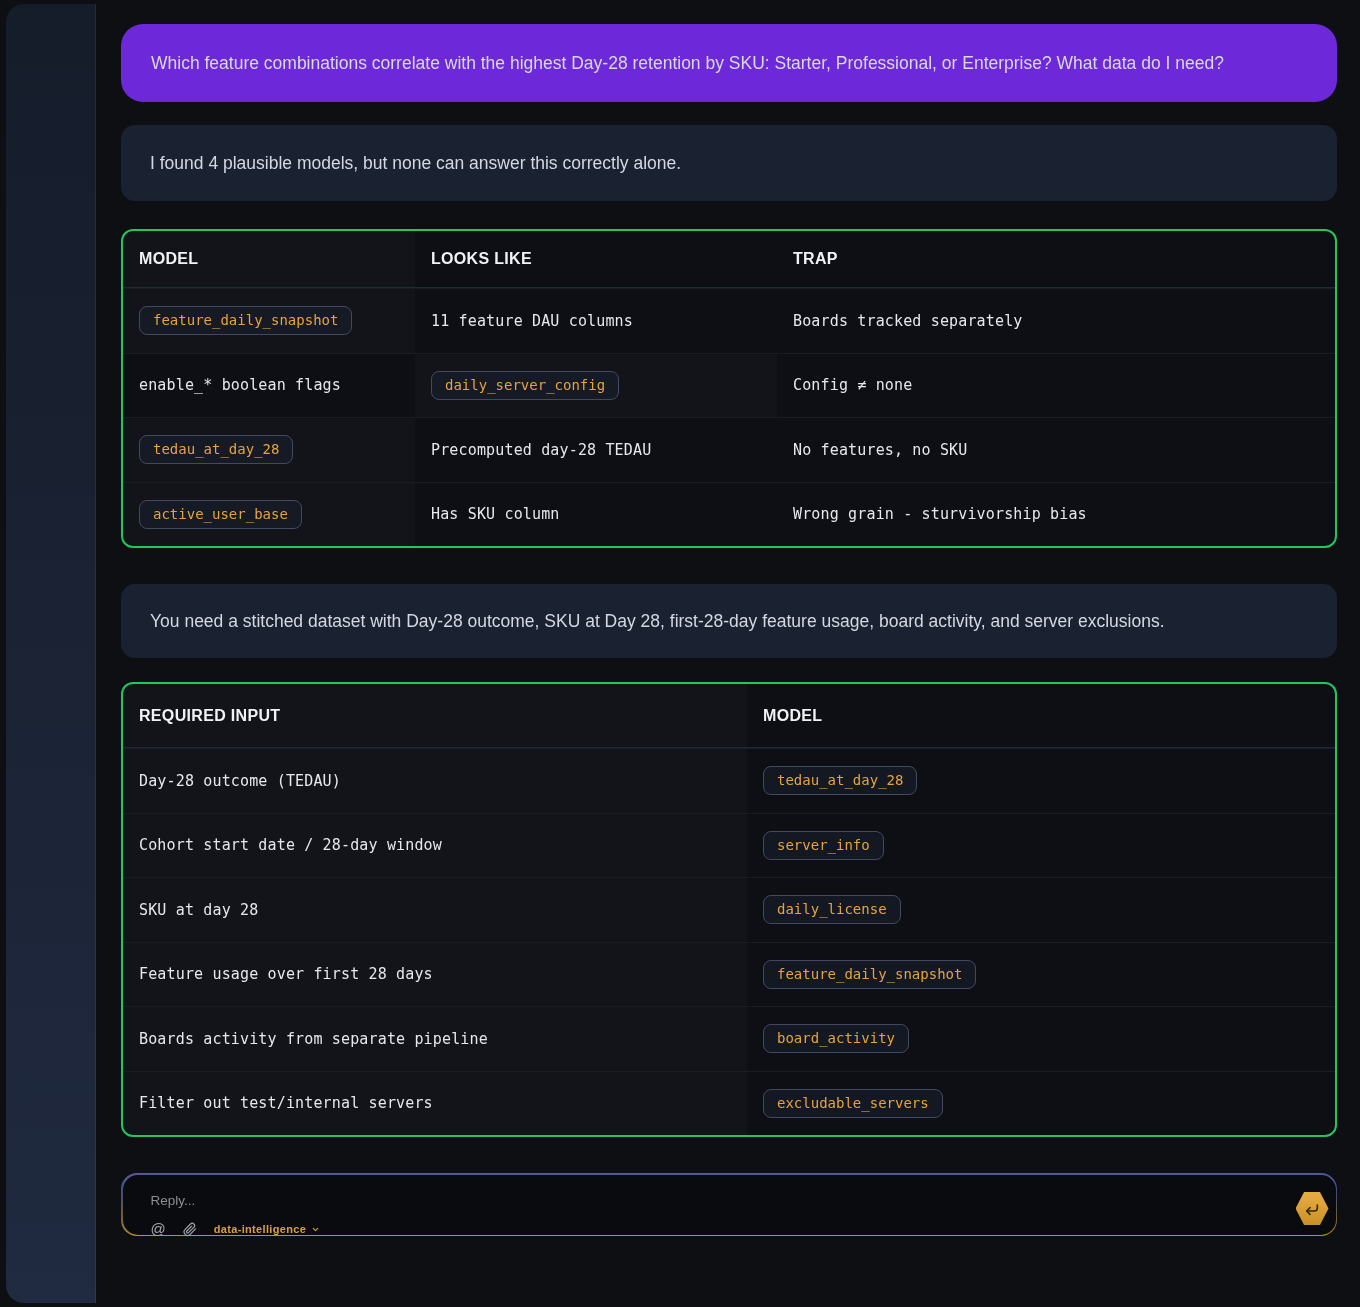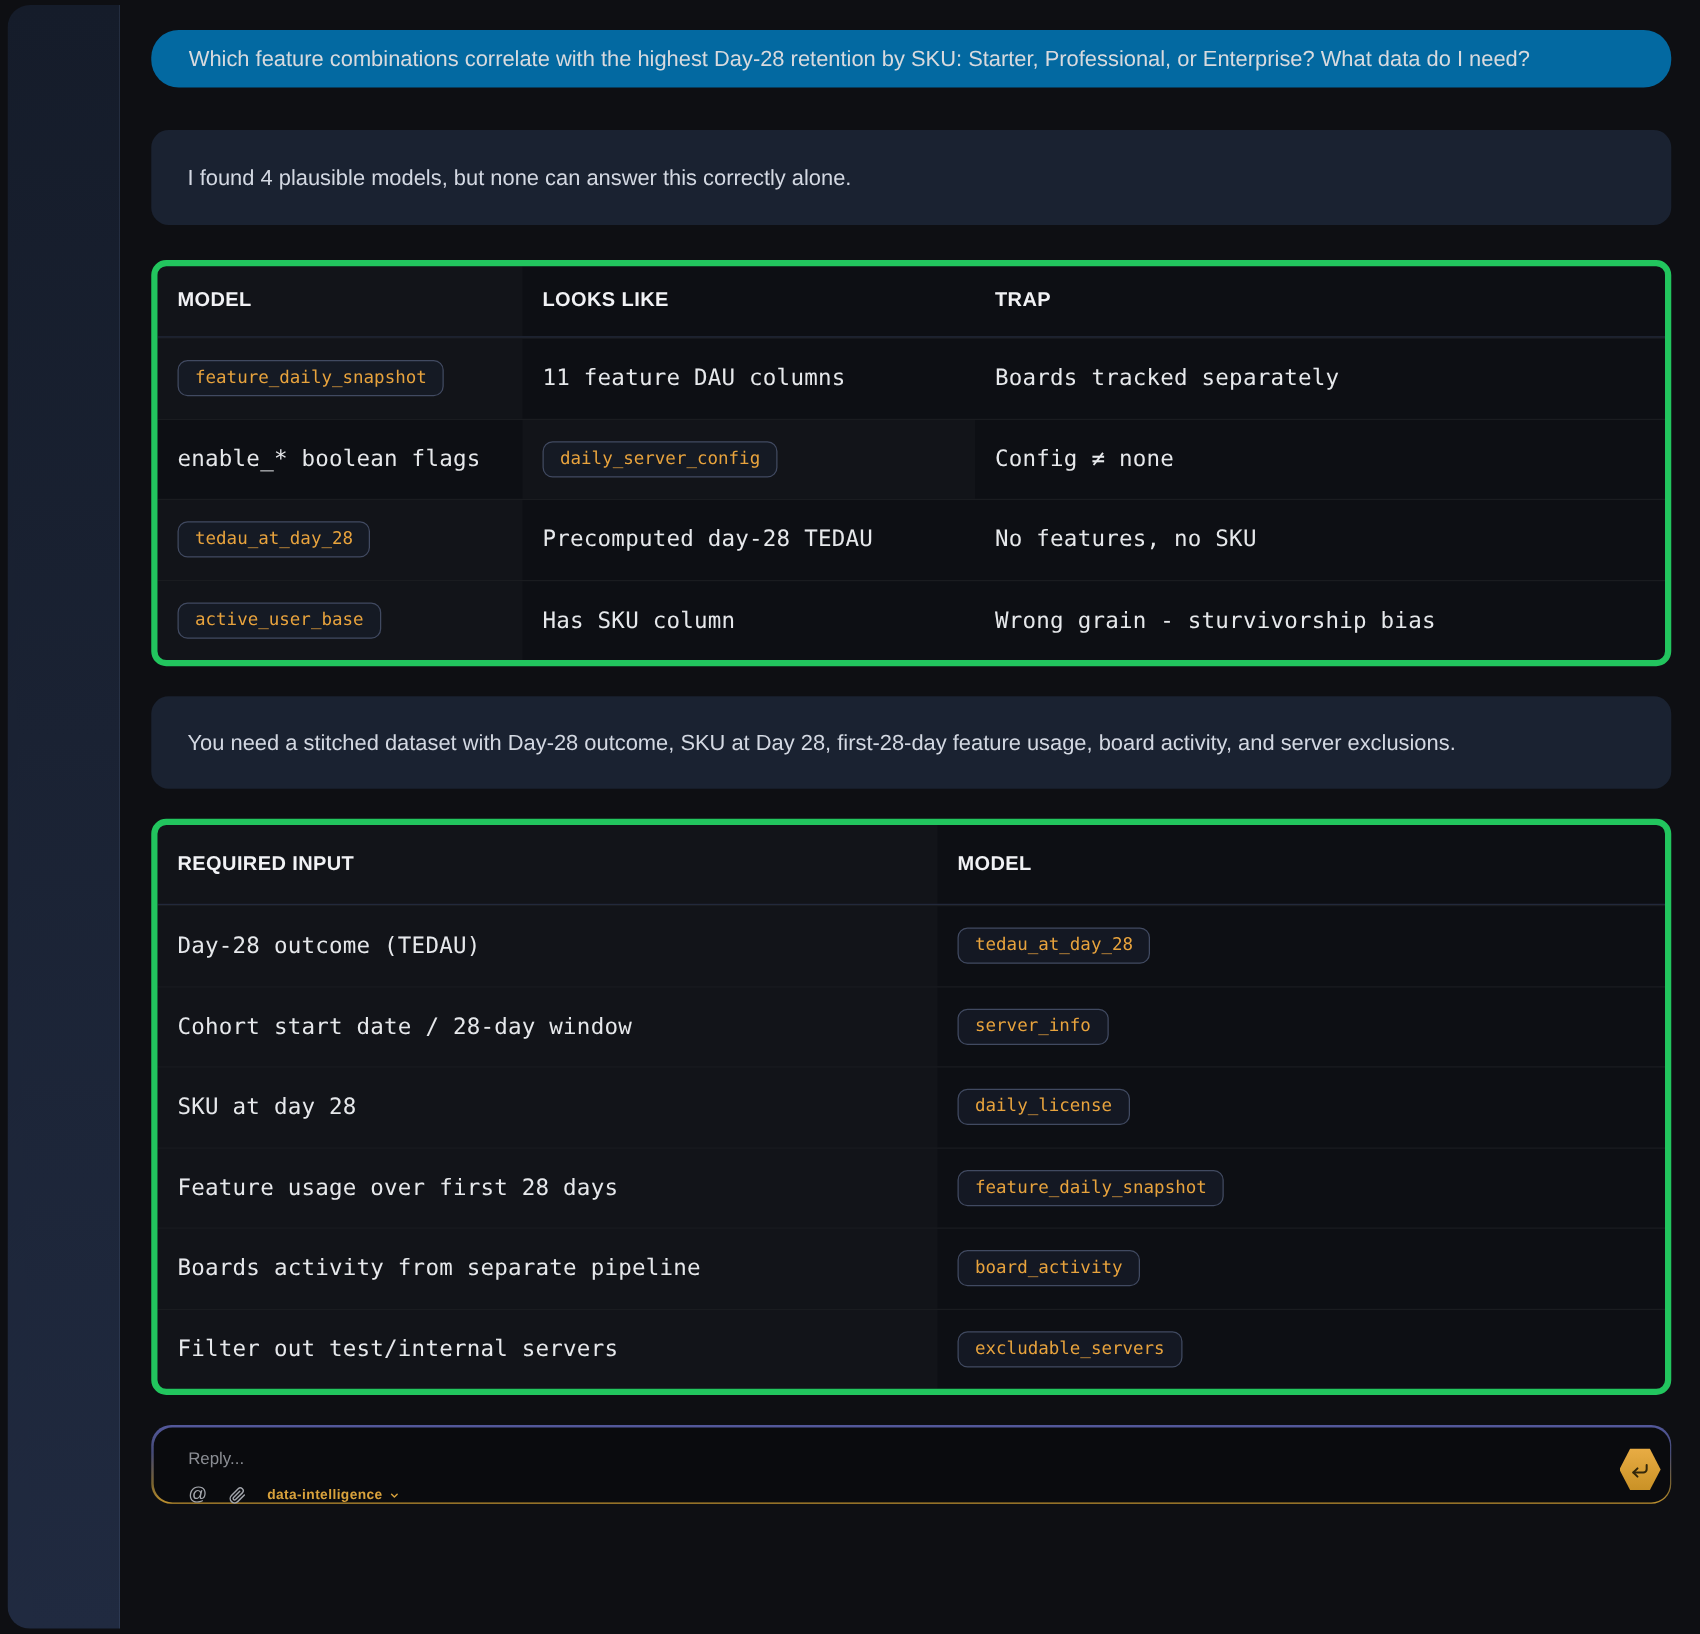--- a/index.html
+++ b/index.html
@@ -10,39 +10,39 @@
   
   .sidebar { position:absolute; left:6px; top:4px; bottom:4px; width:90px;
              background:linear-gradient(180deg,#151c2a 0%,#1a2233 45%,#202a40 100%);
              border-radius:18px 0 0 18px; border-right:1px solid rgba(130,150,190,.14); }
 
   .main { position:absolute; left:96px; top:0; right:0; bottom:0;
           padding:24px 23px 0 25px; }
 
   
   .bubble { width:100%; color:#d8dade; font-size:17.5px; line-height:32px; }
-  .bubble.user { background:#0369a1; border-radius:22px; padding:7px 30px; margin-bottom:34px; }
+  .bubble.user { background:#6d28d9; border-radius:22px; padding:23px 30px; margin-bottom:23px; }
   .bubble.note { background:#1a2231; border-radius:14px; padding:22px 29px; margin-bottom:28px;
                  color:#d3d8e2; }
   .bubble.note2 { margin-bottom:24px; padding:21px 29px; }
 
   
-  .dtable { border:5px solid #22c55e; border-radius:12px; overflow:hidden;
-            background:#0d0f14; margin-bottom:24px; }
+  .dtable { border:2px solid #22c55e; border-radius:12px; overflow:hidden;
+            background:#0d0f14; margin-bottom:36px; }
   .trow { display:grid; align-items:center; min-height:64.5px;
           border-top:1px solid rgba(255,255,255,.055); }
   .dtable .thead { border-top:none; min-height:57px;
                    border-bottom:1px solid rgba(90,110,160,.28); }
   .t1 .trow { grid-template-columns:292px 362px 1fr; }
   .t2 .trow { grid-template-columns:624px 1fr; }
   .t2 .thead { min-height:64px; }
   .cell { padding:0 16px; height:100%; display:flex; align-items:center; }
   .cell.first { background:rgba(255,255,255,.025); }
   .hcell { font-size:16px; font-weight:600; letter-spacing:.02em; color:#f1f2f5; }
-  .mono { font-family:"DejaVu Sans Mono", monospace; font-size:18px; color:#e6e8eb;
+  .mono { font-family:"DejaVu Sans Mono", monospace; font-size:15px; color:#e6e8eb;
           letter-spacing:.01em; white-space:nowrap; }
   .badge { display:inline-block; font-family:"DejaVu Sans Mono", monospace;
            font-size:14px; color:#e8a33d; background:rgba(23,28,40,.75);
            border:1px solid #414a61; border-radius:8px; padding:5px 13px 6px;
            white-space:nowrap; }
 
   
   .composer-wrap { position:relative; border-radius:16px; padding:1.5px; margin-bottom:24px;
                    background:linear-gradient(180deg,#53589b 0%,#454a77 35%,#7a6430 75%,#c0922f 100%); }
   .composer { position:relative; background:#0a0b0e; border-radius:15px; height:60px;

